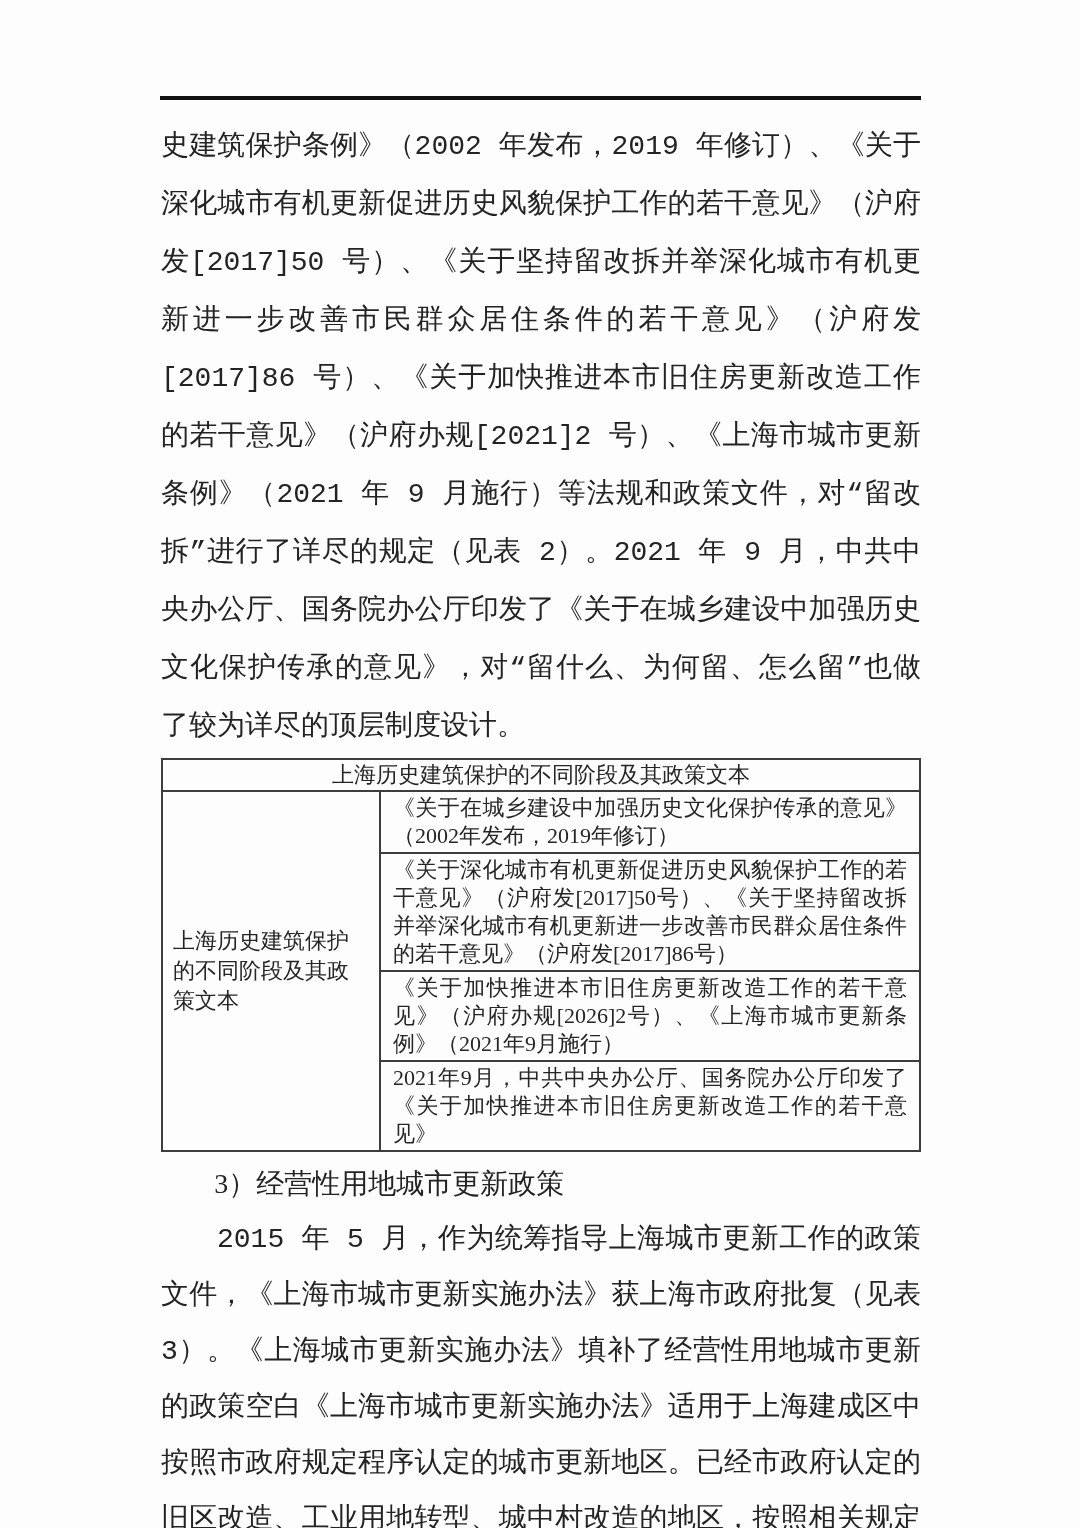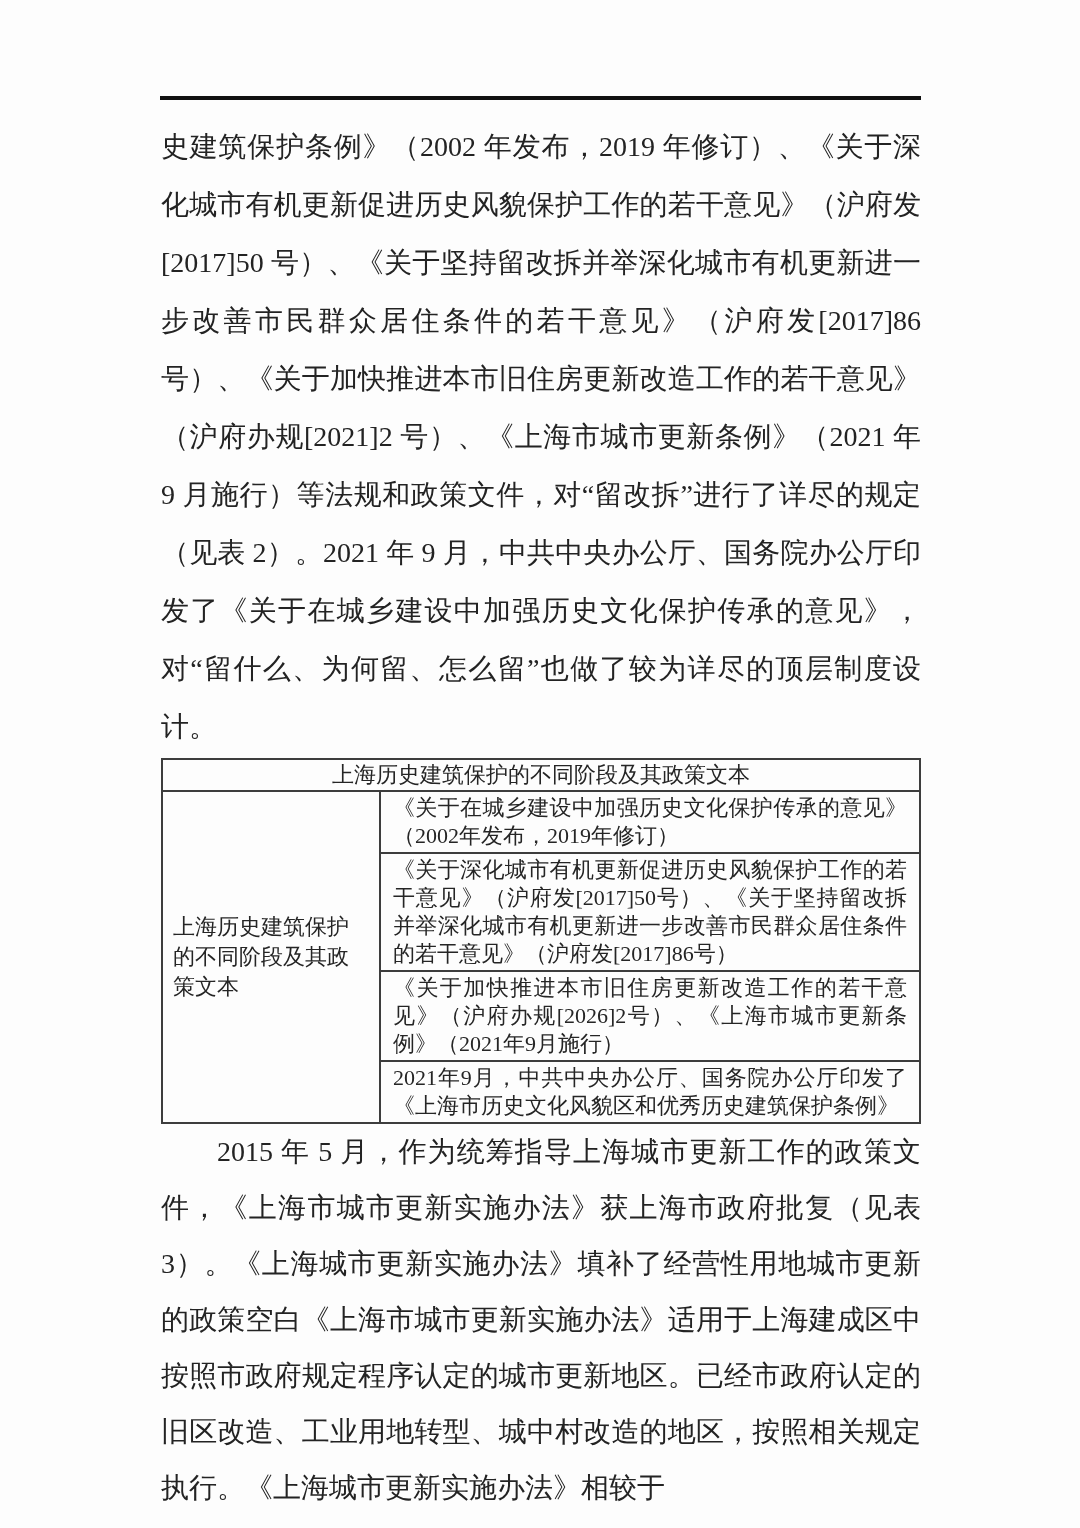--- a/index.html
+++ b/index.html
@@ -26,20 +26,21 @@
     top: 118px;
     width: 760px;
   }
   .para {
     margin: 0;
     font-size: 28px;
     line-height: 58px;
     text-align: justify;
     text-justify: inter-ideograph;
     color: #232323;
+    font-family: Liberation Mono, monospace;
   }
   .para-bottom {
     line-height: 56px;
     text-indent: 2em;
   }
   .section-heading {
     margin: 4px 0 0 0;
     font-size: 28px;
     line-height: 56px;
     text-indent: 1.9em;
@@ -110,24 +111,25 @@
           <td rowspan="4" class="left-cell">上海历史建筑保护的不同阶段及其政策文本</td>
           <td class="policy-cell">《关于在城乡建设中加强历史文化保护传承的意见》（2002年发布，2019年修订）</td>
         </tr>
         <tr>
           <td class="policy-cell">《关于深化城市有机更新促进历史风貌保护工作的若干意见》（沪府发[2017]50号）、《关于坚持留改拆并举深化城市有机更新进一步改善市民群众居住条件的若干意见》（沪府发[2017]86号）</td>
         </tr>
         <tr>
           <td class="policy-cell">《关于加快推进本市旧住房更新改造工作的若干意见》（沪府办规[2026]2号）、《上海市城市更新条例》（2021年9月施行）</td>
         </tr>
         <tr>
-          <td class="policy-cell">2021年9月，中共中央办公厅、国务院办公厅印发了《上海市历史文化风貌区和优秀历史建筑保护条例》</td>
+          <td class="policy-cell">2021年9月，中共中央办公厅、国务院办公厅印发了《关于加快推进本市旧住房更新改造工作的若干意见》</td>
         </tr>
       </tbody>
     </table>
 
+    <p class="section-heading">3）经营性用地城市更新政策</p>
 
     <p class="para para-bottom">2015 年 5 月，作为统筹指导上海城市更新工作的政策文件，《上海市城市更新实施办法》获上海市政府批复（见表 3）。《上海城市更新实施办法》填补了经营性用地城市更新的政策空白《上海市城市更新实施办法》适用于上海建成区中按照市政府规定程序认定的城市更新地区。已经市政府认定的旧区改造、工业用地转型、城中村改造的地区，按照相关规定执行。《上海城市更新实施办法》相较于</p>
 
   </div>
 
 
 </div>
 
 </body></html>

